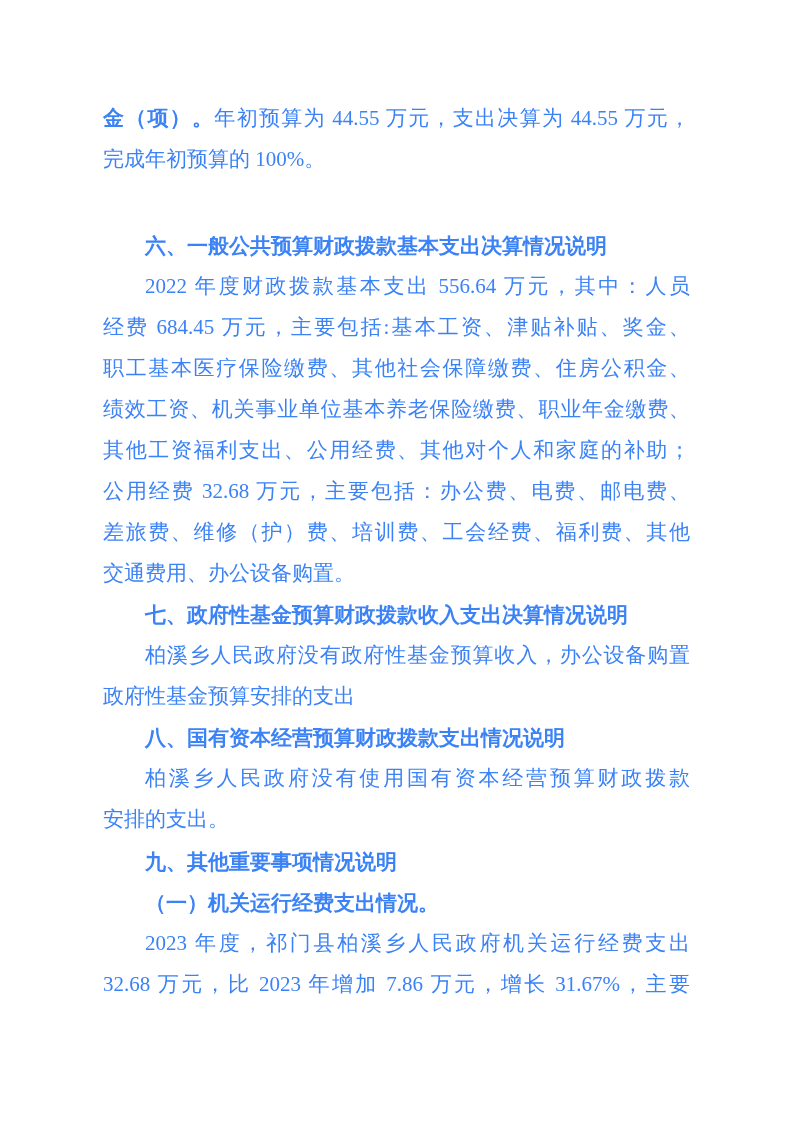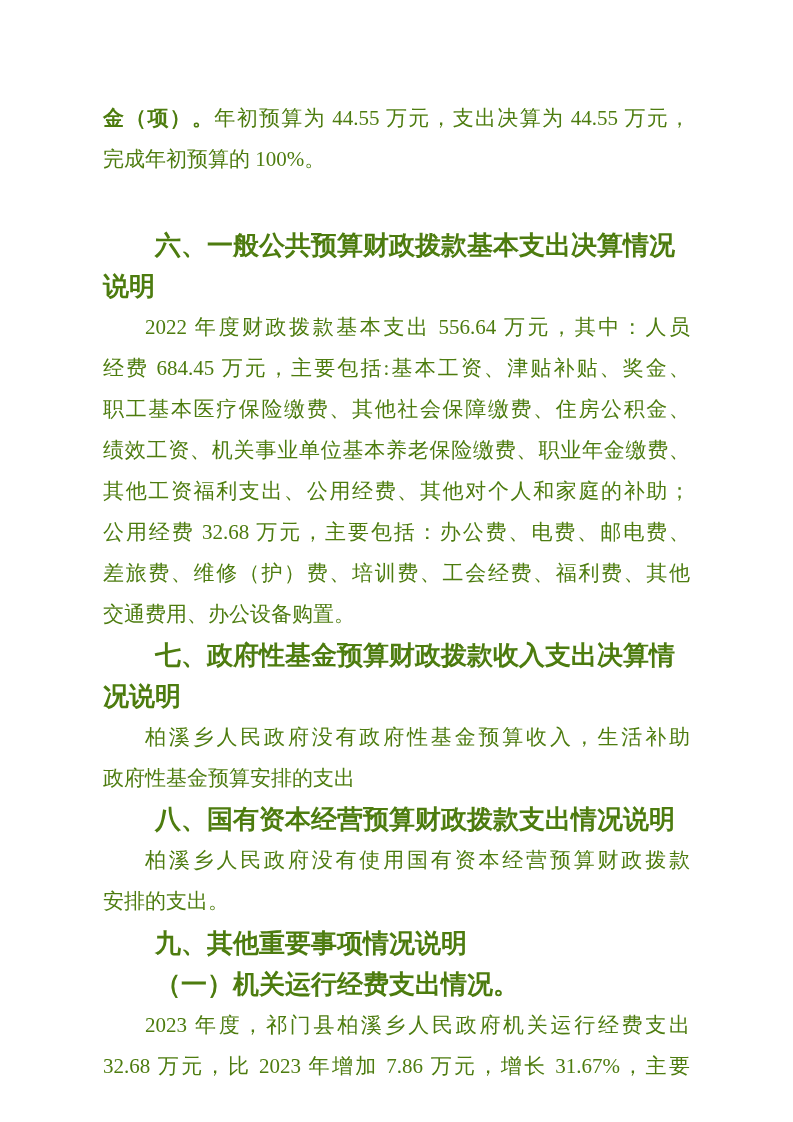--- a/index.html
+++ b/index.html
@@ -14,34 +14,34 @@
     box-sizing: border-box;
     background: #ffffff;
     color: #0a0a0a;
     padding: 97px 103px 0 103px;
     overflow: hidden;
     font-family: "Liberation Serif", "DejaVu Serif", serif;
   }
   .line {
     font-size: 21px;
     line-height: 41px;
-    color: #4d7c0f;
+    color: #3b82f6;
   }
   
   .j {
     text-align: justify;
     text-align-last: justify;
   }
   .indent {
     text-indent: 2em;
   }
   .heading {
     font-family: "Liberation Sans", "DejaVu Sans", sans-serif;
     font-weight: 700;
-    font-size: 26px;
+    font-size: 21px;
   }
   .bold-prefix {
     font-family: "Liberation Sans", "DejaVu Sans", sans-serif;
     font-weight: 700;
   }
   .gap-after {
     margin-bottom: 45px;
   }
   .gap-top {
     margin-top: 1px;
@@ -59,21 +59,21 @@
   <div class="line j indent">2022 年度财政拨款基本支出 556.64 万元，其中：人员</div>
   <div class="line j">经费 684.45 万元，主要包括:基本工资、津贴补贴、奖金、</div>
   <div class="line j">职工基本医疗保险缴费、其他社会保障缴费、住房公积金、</div>
   <div class="line j">绩效工资、机关事业单位基本养老保险缴费、职业年金缴费、</div>
   <div class="line j">其他工资福利支出、公用经费、其他对个人和家庭的补助；</div>
   <div class="line j">公用经费 32.68 万元，主要包括：办公费、电费、邮电费、</div>
   <div class="line j">差旅费、维修（护）费、培训费、工会经费、福利费、其他</div>
   <div class="line">交通费用、办公设备购置。</div>
 
   <div class="line heading indent">七、政府性基金预算财政拨款收入支出决算情况说明</div>
-  <div class="line j indent">柏溪乡人民政府没有政府性基金预算收入，生活补助</div>
+  <div class="line j indent">柏溪乡人民政府没有政府性基金预算收入，办公设备购置</div>
   <div class="line">政府性基金预算安排的支出</div>
 
   <div class="line heading indent">八、国有资本经营预算财政拨款支出情况说明</div>
   <div class="line j indent">柏溪乡人民政府没有使用国有资本经营预算财政拨款</div>
   <div class="line">安排的支出。</div>
 
   <div class="line heading indent gap-top">九、其他重要事项情况说明</div>
   <div class="line heading indent">（一）机关运行经费支出情况。</div>
   <div class="line j indent">2023 年度，祁门县柏溪乡人民政府机关运行经费支出</div>
   <div class="line j">32.68 万元，比 2023 年增加 7.86 万元，增长 31.67%，主要</div>

